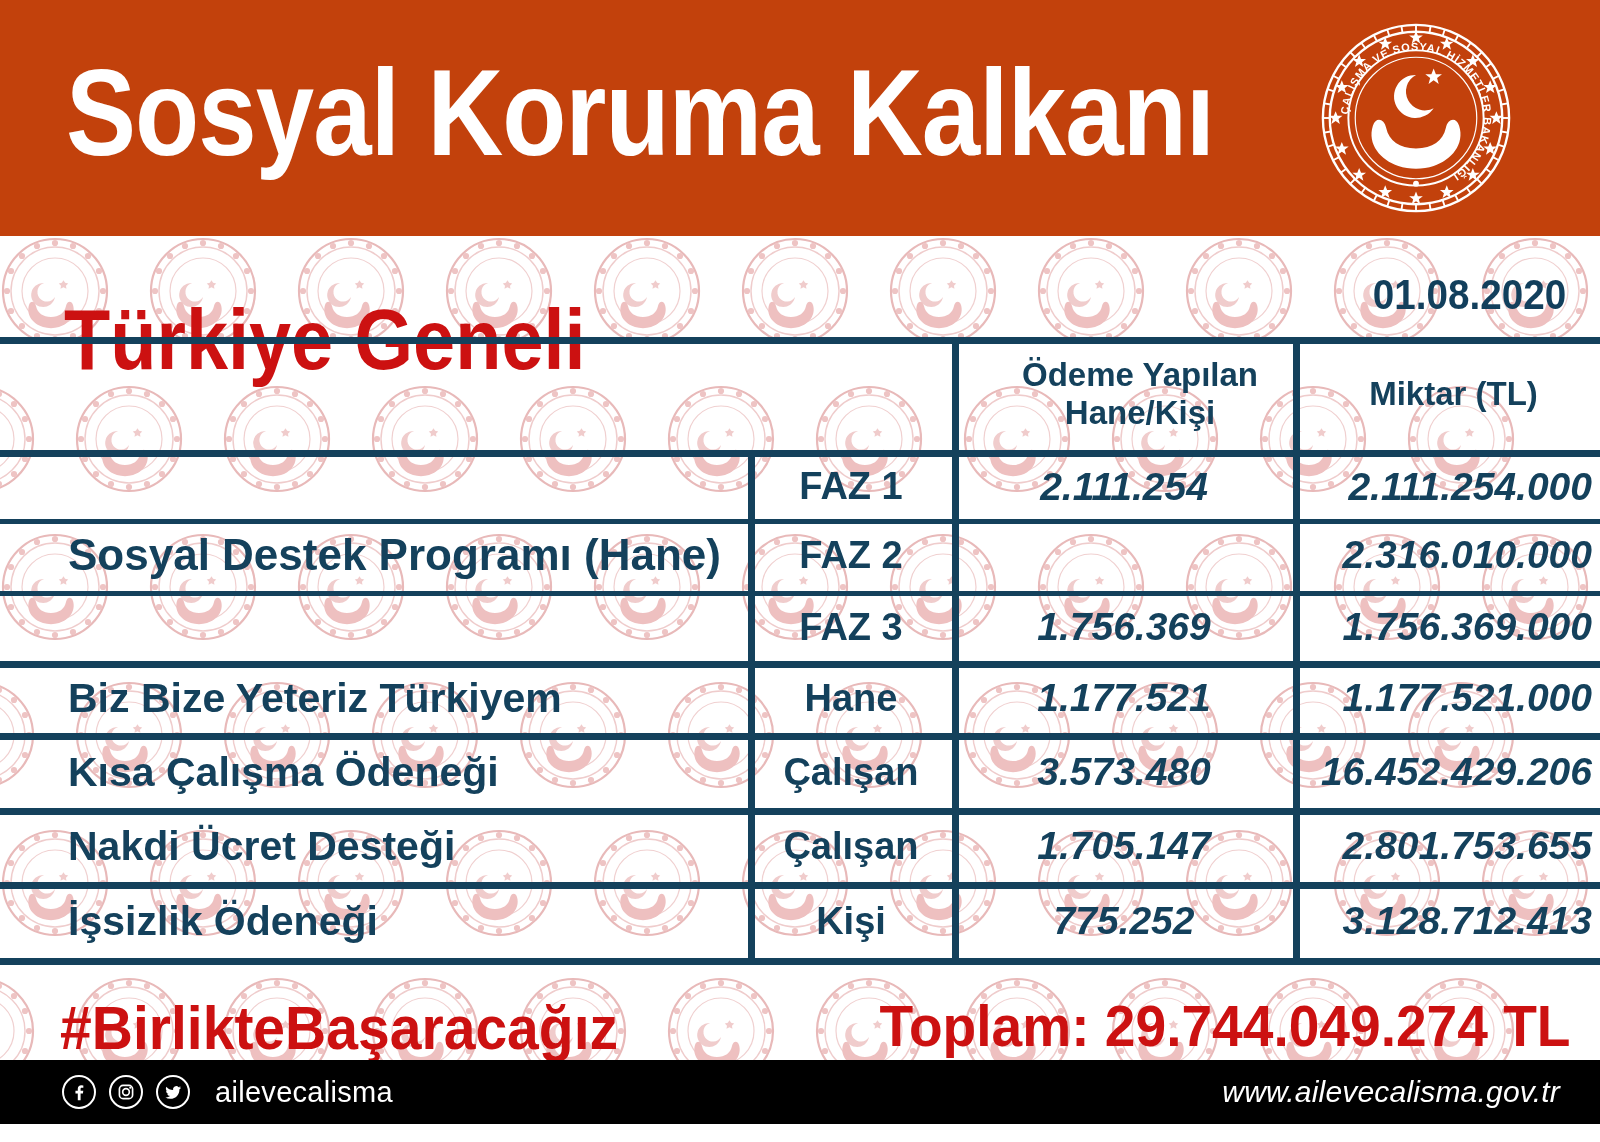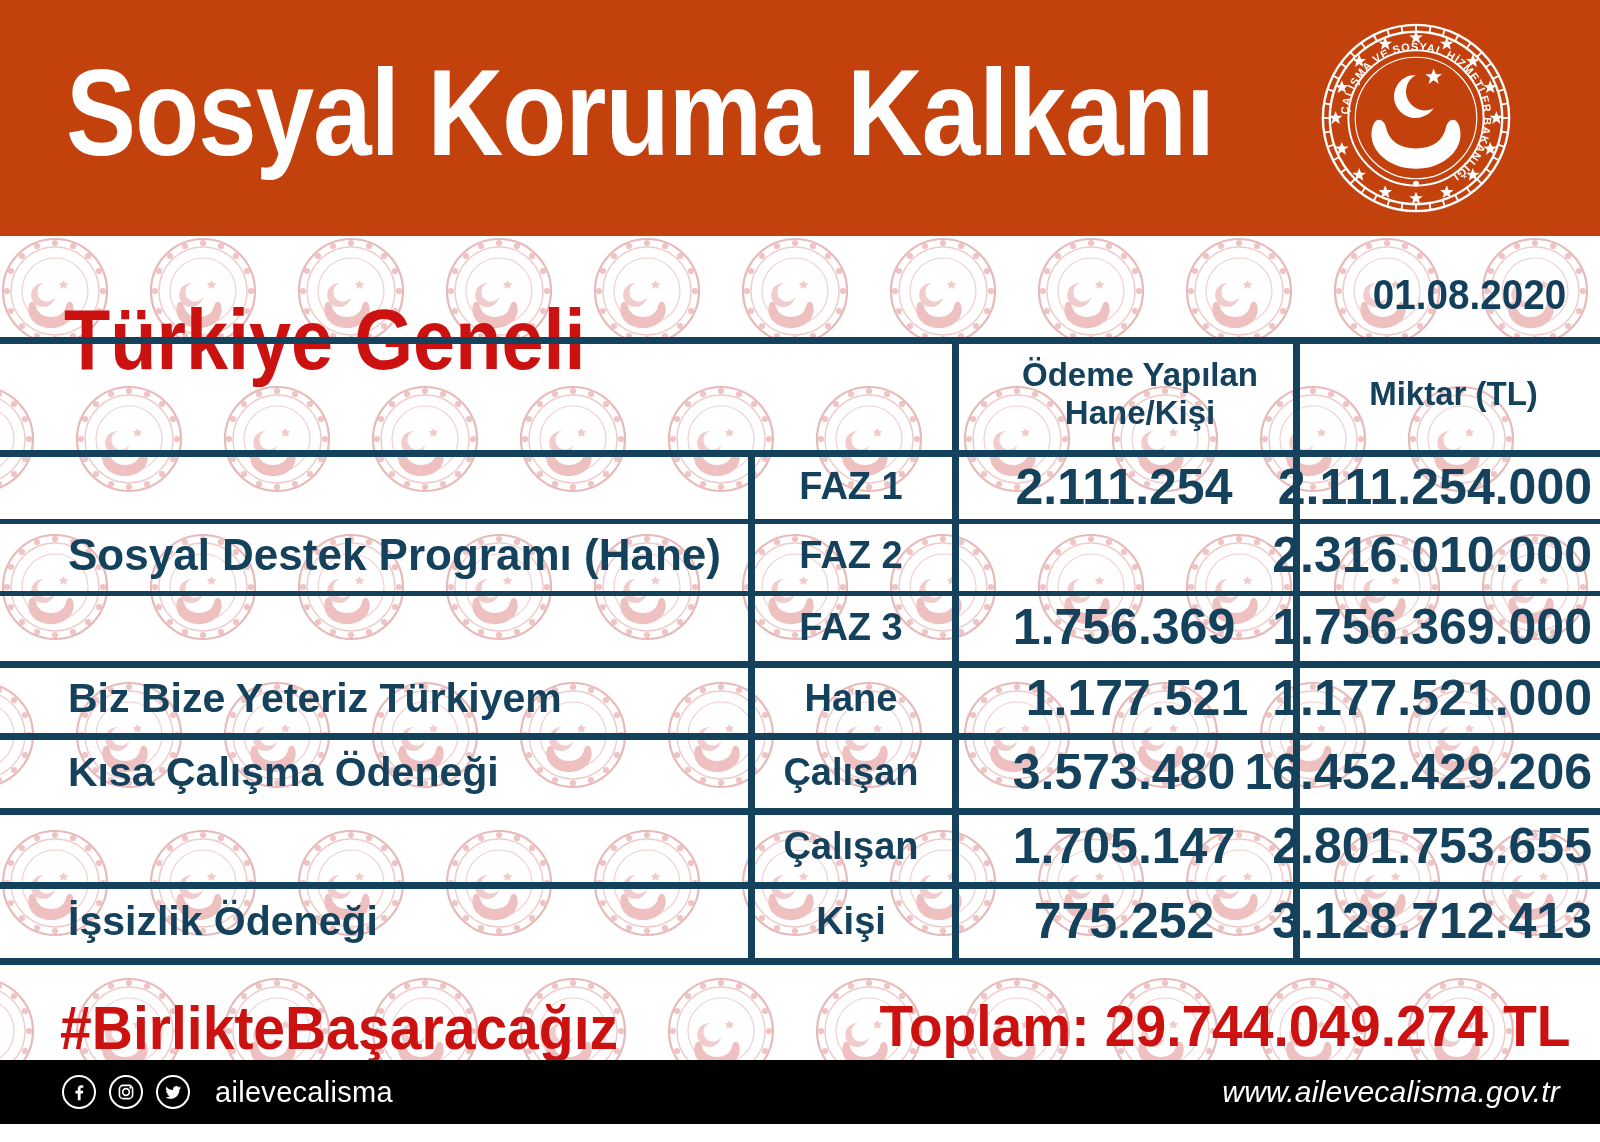--- a/index.html
+++ b/index.html
@@ -66,21 +66,21 @@
     display:flex; align-items:center; justify-content:center;
     color:#14415c; font-weight:bold;
     white-space:nowrap;
   }
   .cell.label{
     justify-content:flex-start;
     font-size:41px;
     transform-origin:left center;
   }
   .cell.type{ font-size:38px; }
-  .cell.num { font-size:50px; }
+  .cell.num { font-size:39px;font-style:italic; }
   .cell.head{
     font-size:33px; line-height:38px; text-align:center;
     white-space:normal; flex-direction:column;
   }
 
   
   #hashtag{
     position:absolute; left:60px; top:756px;
     font-size:62px; font-weight:bold; color:#cc1111;
     transform:scaleX(0.92); transform-origin:left top;
@@ -382,40 +382,43 @@
   <div class="cell num" style="left:1300px; top:359px; width:292px; height:64px; justify-content:flex-end;">
       <span>1.756.369.000</span>
     </div>
 
   <div class="cell label" style="left:68px; top:429px; width:660px; height:66px;">
       <span>Biz Bize Yeteriz Türkiyem</span>
     </div>
   <div class="cell type" style="left:756px; top:429px; width:190px; height:66px;">
       <span>Hane</span>
     </div>
-  <div class="cell num" style="left:959px; top:429px; width:330px; height:66px;margin-left:13px;">
+  <div class="cell num" style="left:959px; top:429px; width:330px; height:66px;">
       <span>1.177.521</span>
     </div>
   <div class="cell num" style="left:1300px; top:429px; width:292px; height:66px; justify-content:flex-end;">
       <span>1.177.521.000</span>
     </div>
 
   <div class="cell label" style="left:68px; top:501px; width:660px; height:70px;">
       <span>Kısa Çalışma Ödeneği</span>
     </div>
   <div class="cell type" style="left:756px; top:501px; width:190px; height:70px;">
       <span>Çalışan</span>
     </div>
   <div class="cell num" style="left:959px; top:501px; width:330px; height:70px;">
       <span>3.573.480</span>
     </div>
   <div class="cell num" style="left:1300px; top:501px; width:292px; height:70px; justify-content:flex-end;">
       <span>16.452.429.206</span>
     </div>
 
+  <div class="cell label" style="left:68px; top:576px; width:660px; height:68px;">
+      <span>Nakdi Ücret Desteği</span>
+    </div>
   <div class="cell type" style="left:756px; top:576px; width:190px; height:68px;">
       <span>Çalışan</span>
     </div>
   <div class="cell num" style="left:959px; top:576px; width:330px; height:68px;">
       <span>1.705.147</span>
     </div>
   <div class="cell num" style="left:1300px; top:576px; width:292px; height:68px; justify-content:flex-end;">
       <span>2.801.753.655</span>
     </div>
 

